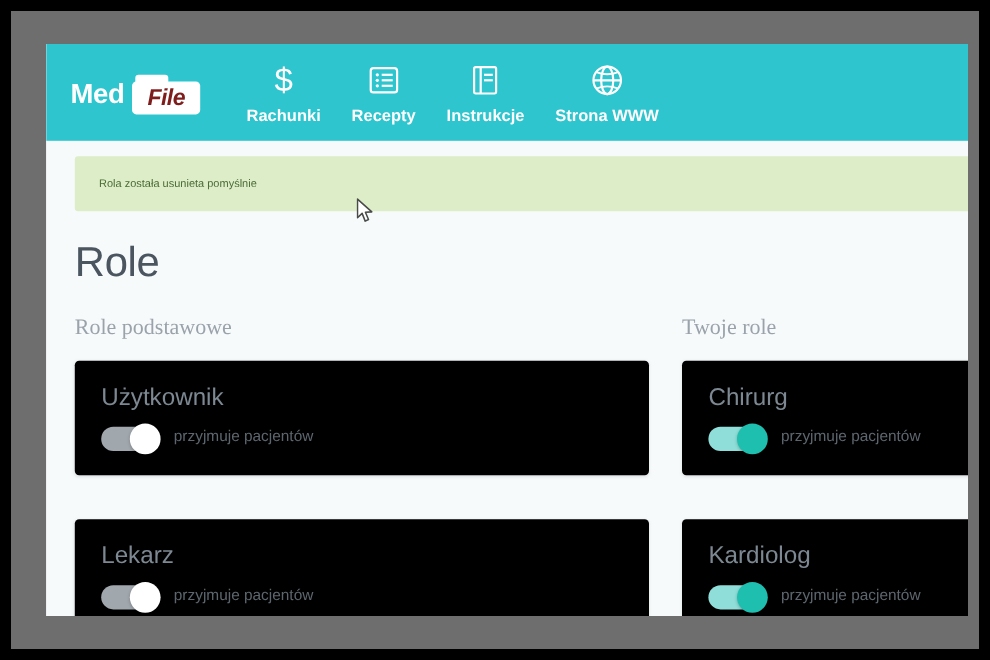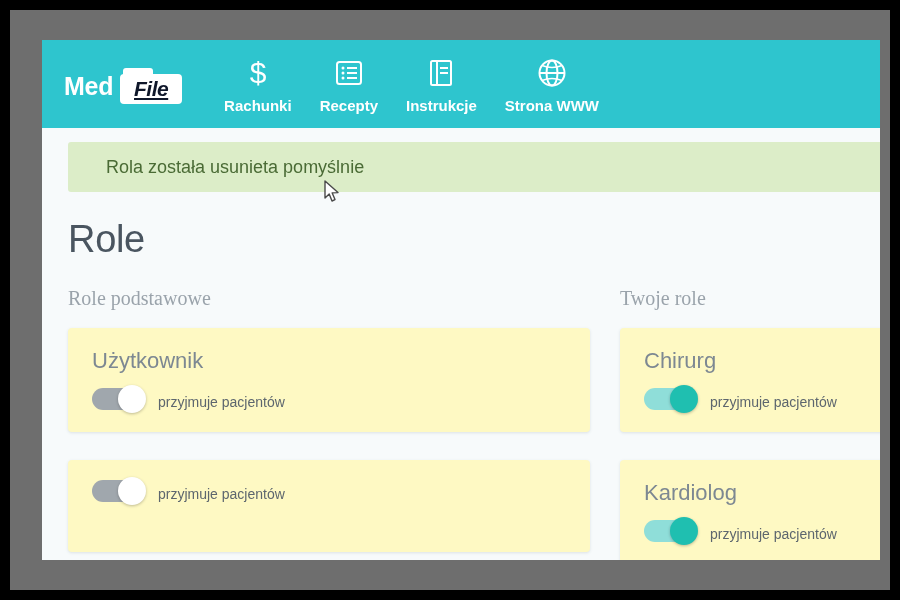--- a/index.html
+++ b/index.html
@@ -95,26 +95,25 @@
   }
   .logo-file {
     position: absolute;
     left: 0;
     top: 6px;
     width: 62px;
     height: 30px;
     display: flex;
     align-items: center;
     justify-content: center;
-    color: #0f172a;
+    color: #7f1d1d;
     font-size: 21px;
     font-weight: bold;
     font-style: italic;
     letter-spacing: -0.5px;
-    text-decoration: underline;
   }
 
   .nav-items {
     display: flex;
     align-items: flex-start;
     margin-left: 28px;
     margin-top: 16px;
   }
   .nav-item {
     width: auto;
@@ -143,23 +142,23 @@
   .alert {
     margin: 14px 0 0 26px;
     width: 1020px;
     height: 50px;
     background: #dcedc8;
     border-radius: 3px;
     display: flex;
     align-items: center;
   }
   .alert-text {
-    margin-left: 38px;
+    margin-left: 22px;
     color: #4a6b35;
-    font-size: 18px;
+    font-size: 10px;
   }
 
   
   .page-title {
     margin: 26px 0 0 26px;
     font-size: 38px;
     font-weight: normal;
     color: #4a5560;
     letter-spacing: -0.3px;
   }
@@ -176,36 +175,36 @@
   .col-title {
     font-size: 20px;
     color: #9aa3ab;
     font-weight: normal;
     margin-bottom: 18px;
     font-family: Liberation Serif, serif;
   }
 
   
   .role-card {
-    background: #fef9c3;
+    background: #000000;
     border-radius: 4px;
     box-shadow: 0 1px 3px rgba(100,120,130,0.18);
     padding: 20px 24px 22px 24px;
-    margin-bottom: 28px;
+    margin-bottom: 40px;
     min-height: 92px;
   }
   .role-name {
     font-size: 22px;
     color: #7d8892;
     font-weight: normal;
     margin-bottom: 14px;
   }
   .role-row {
     display: flex;
-    align-items: flex-end;
+    align-items: flex-start;
   }
 
   
   .switch {
     position: relative;
     width: 52px;
     height: 22px;
     border-radius: 11px;
     flex: none;
     cursor: pointer;
@@ -331,20 +330,21 @@
               <div class="role-name">Użytkownik</div>
               <div class="role-row">
                 <span class="switch off">
                     <span class="knob"></span>
                   </span>
                 <span class="switch-label">przyjmuje pacjentów</span>
               </div>
             </div>
 
             <div class="role-card">
+              <div class="role-name">Lekarz</div>
               <div class="role-row">
                 <span class="switch off">
                     <span class="knob"></span>
                   </span>
                 <span class="switch-label">przyjmuje pacjentów</span>
               </div>
             </div>
 
           </div>
 

